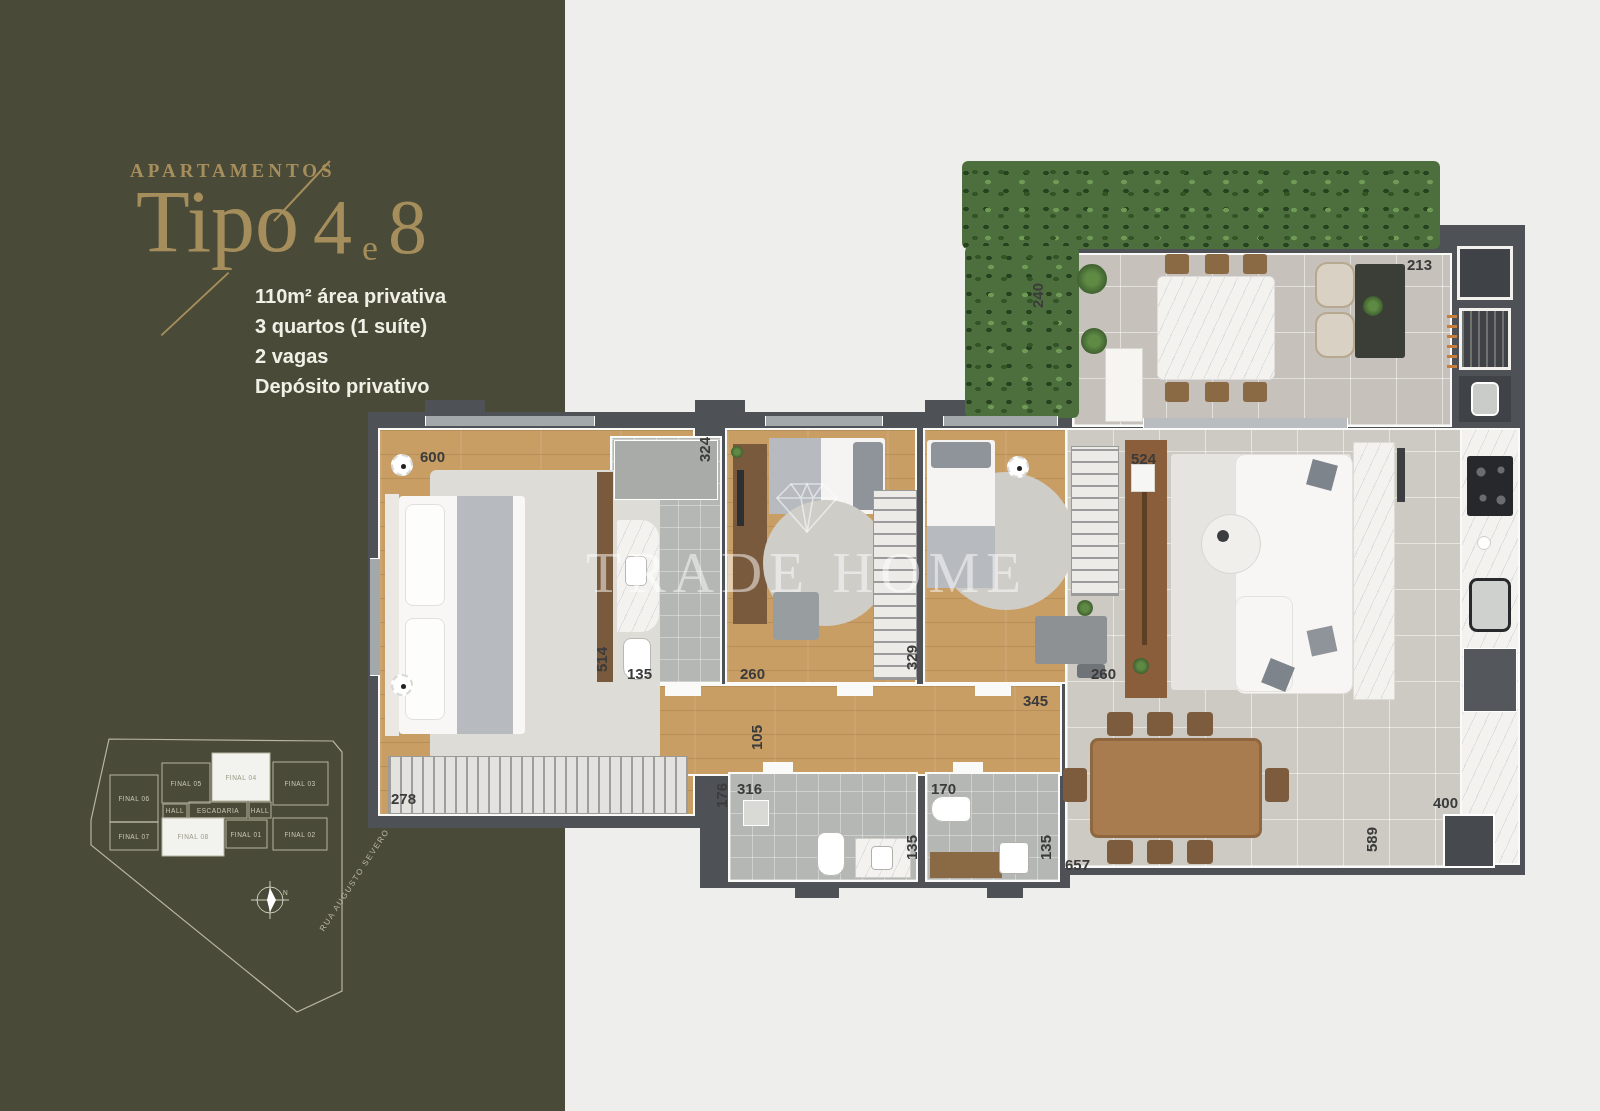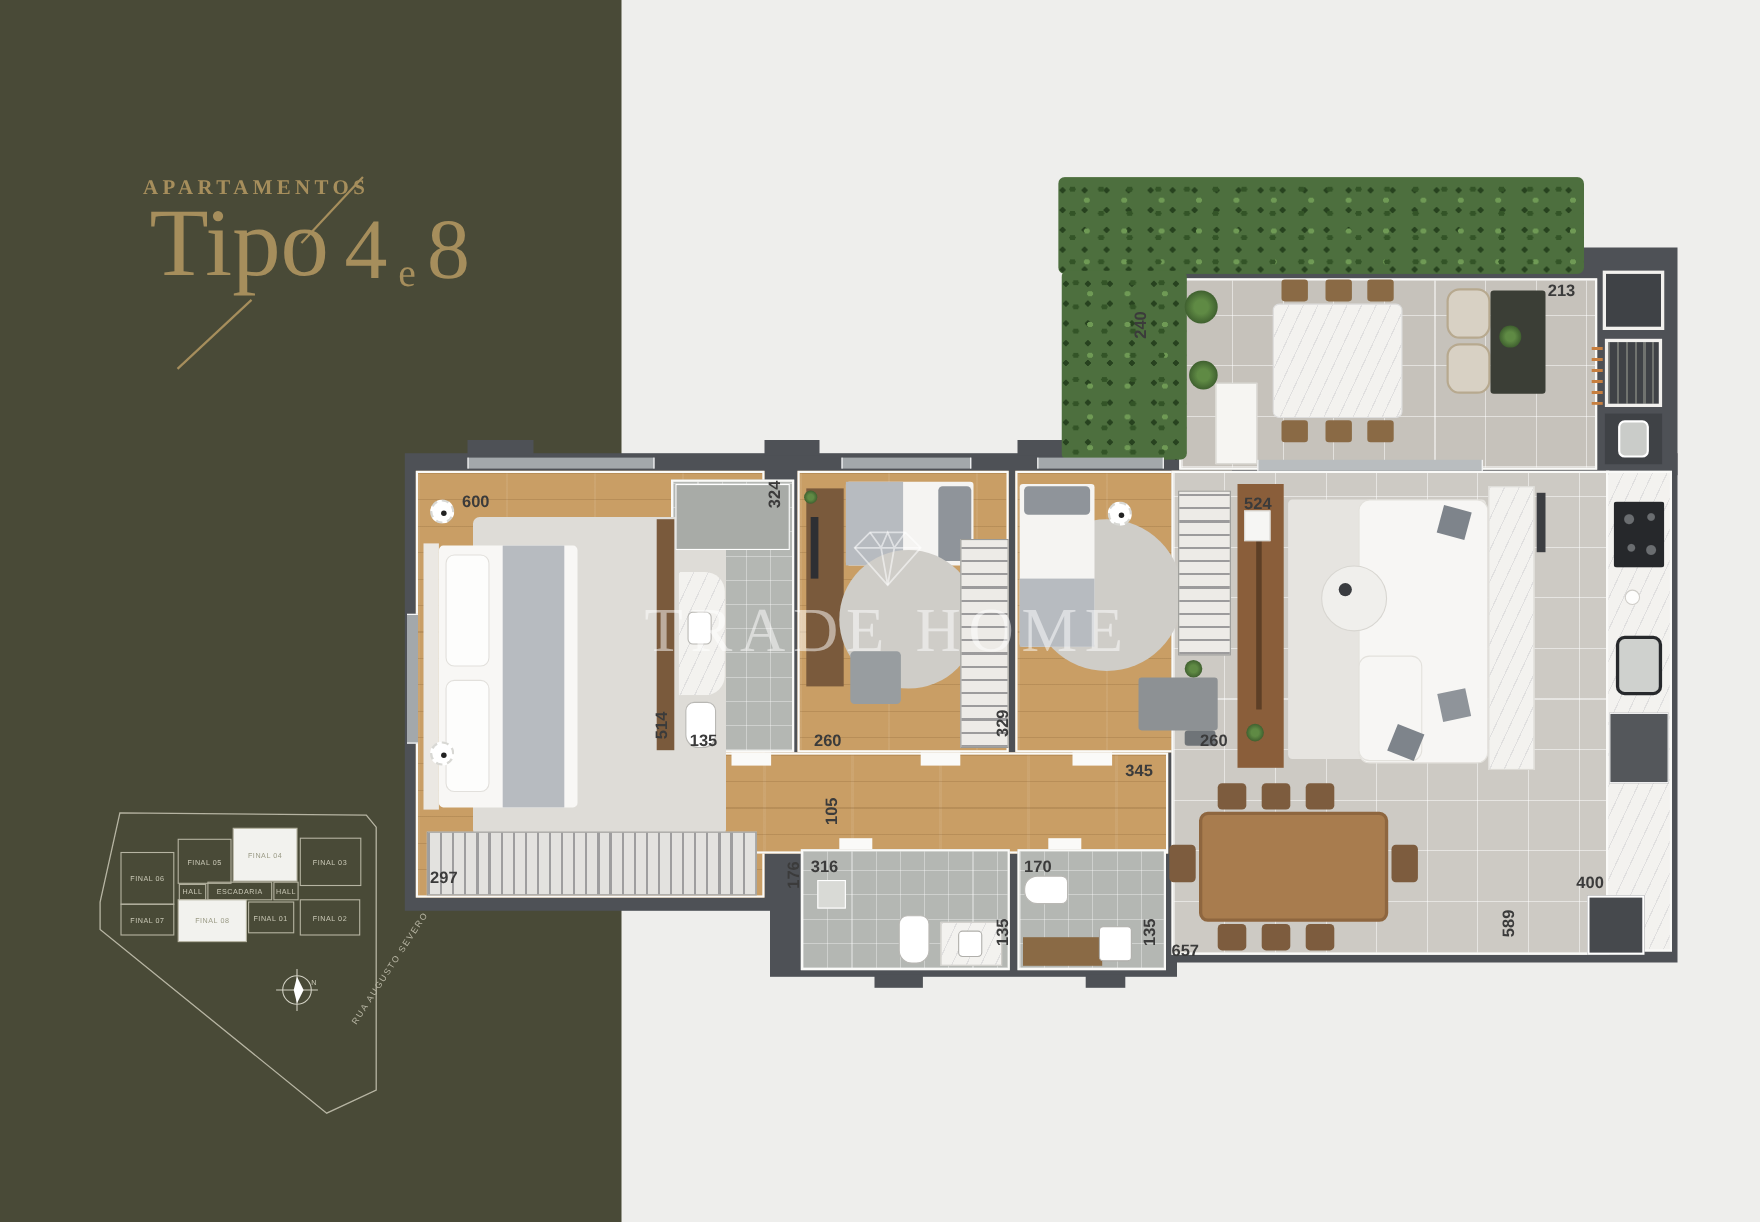--- a/index.html
+++ b/index.html
@@ -68,20 +68,26 @@
   <div id="sidebar" class="abs">
     <div class="abs eyebrow">APARTAMENTOS</div>
     <div class="abs gold-line" style="left:301px;top:150px;height:82px;transform:rotate(43deg);"></div>
     <div class="abs gold-line" style="left:194px;top:258px;height:92px;transform:rotate(47deg);"></div>
     <div class="abs title-row">
       <span class="title-word">Tipo</span>
       <span class="title-num">4</span>
       <span class="title-e">e</span>
       <span class="title-num2">8</span>
     </div>
+    <div class="abs specs">
+      <div>110m² área privativa</div>
+      <div>3 quartos (1 suíte)</div>
+      <div>2 vagas</div>
+      <div>Depósito privativo</div>
+    </div>
 
     <svg class="abs" style="left:85px;top:725px;" width="310" height="310" viewBox="0 0 310 310">
       <path d="M24 14 L248 16 L257 27 L257 266 L212 287 L6 120 L6 95 Z" fill="none" stroke="#b6b4a2" stroke-width="1.2"></path>
       <rect x="25" y="50" width="48" height="47" fill="none" stroke="#b6b4a2"></rect>
       <rect x="77" y="38" width="48" height="40" fill="none" stroke="#b6b4a2"></rect>
       <rect x="127" y="28" width="58" height="48" fill="#f2f2ee" stroke="#b6b4a2"></rect>
       <rect x="188" y="37" width="55" height="43" fill="none" stroke="#b6b4a2"></rect>
       <rect x="78" y="79" width="24" height="14" fill="none" stroke="#b6b4a2"></rect>
       <rect x="104" y="77" width="58" height="16" fill="none" stroke="#b6b4a2"></rect>
       <rect x="164" y="77" width="22" height="16" fill="none" stroke="#b6b4a2"></rect>
@@ -273,17 +279,17 @@
       <span class="meas" style="left: 538px; top: 510px; transform: rotate(-90deg); transform-origin: left top;">329</span>
       <span class="meas" style="left: 726px; top: 505px;">260</span>
       <span class="meas" style="left: 658px; top: 532px;">345</span>
       <span class="meas" style="left: 383px; top: 590px; transform: rotate(-90deg); transform-origin: left top;">105</span>
       <span class="meas" style="left: 348px; top: 648px; transform: rotate(-90deg); transform-origin: left top;">176</span>
       <span class="meas" style="left: 372px; top: 620px;">316</span>
       <span class="meas" style="left: 566px; top: 620px;">170</span>
       <span class="meas" style="left: 538px; top: 700px; transform: rotate(-90deg); transform-origin: left top;">135</span>
       <span class="meas" style="left: 672px; top: 700px; transform: rotate(-90deg); transform-origin: left top;">135</span>
       <span class="meas" style="left: 700px; top: 696px;">657</span>
-      <span class="meas" style="left: 26px; top: 630px;">297</span>
+      <span class="meas" style="left: 26px; top: 630px;">278</span>
       <span class="meas" style="left: 998px; top: 692px; transform: rotate(-90deg); transform-origin: left top;">589</span>
       <span class="meas" style="left: 1068px; top: 634px;">400</span>
     </div>
 </div>
 
 </body></html>

